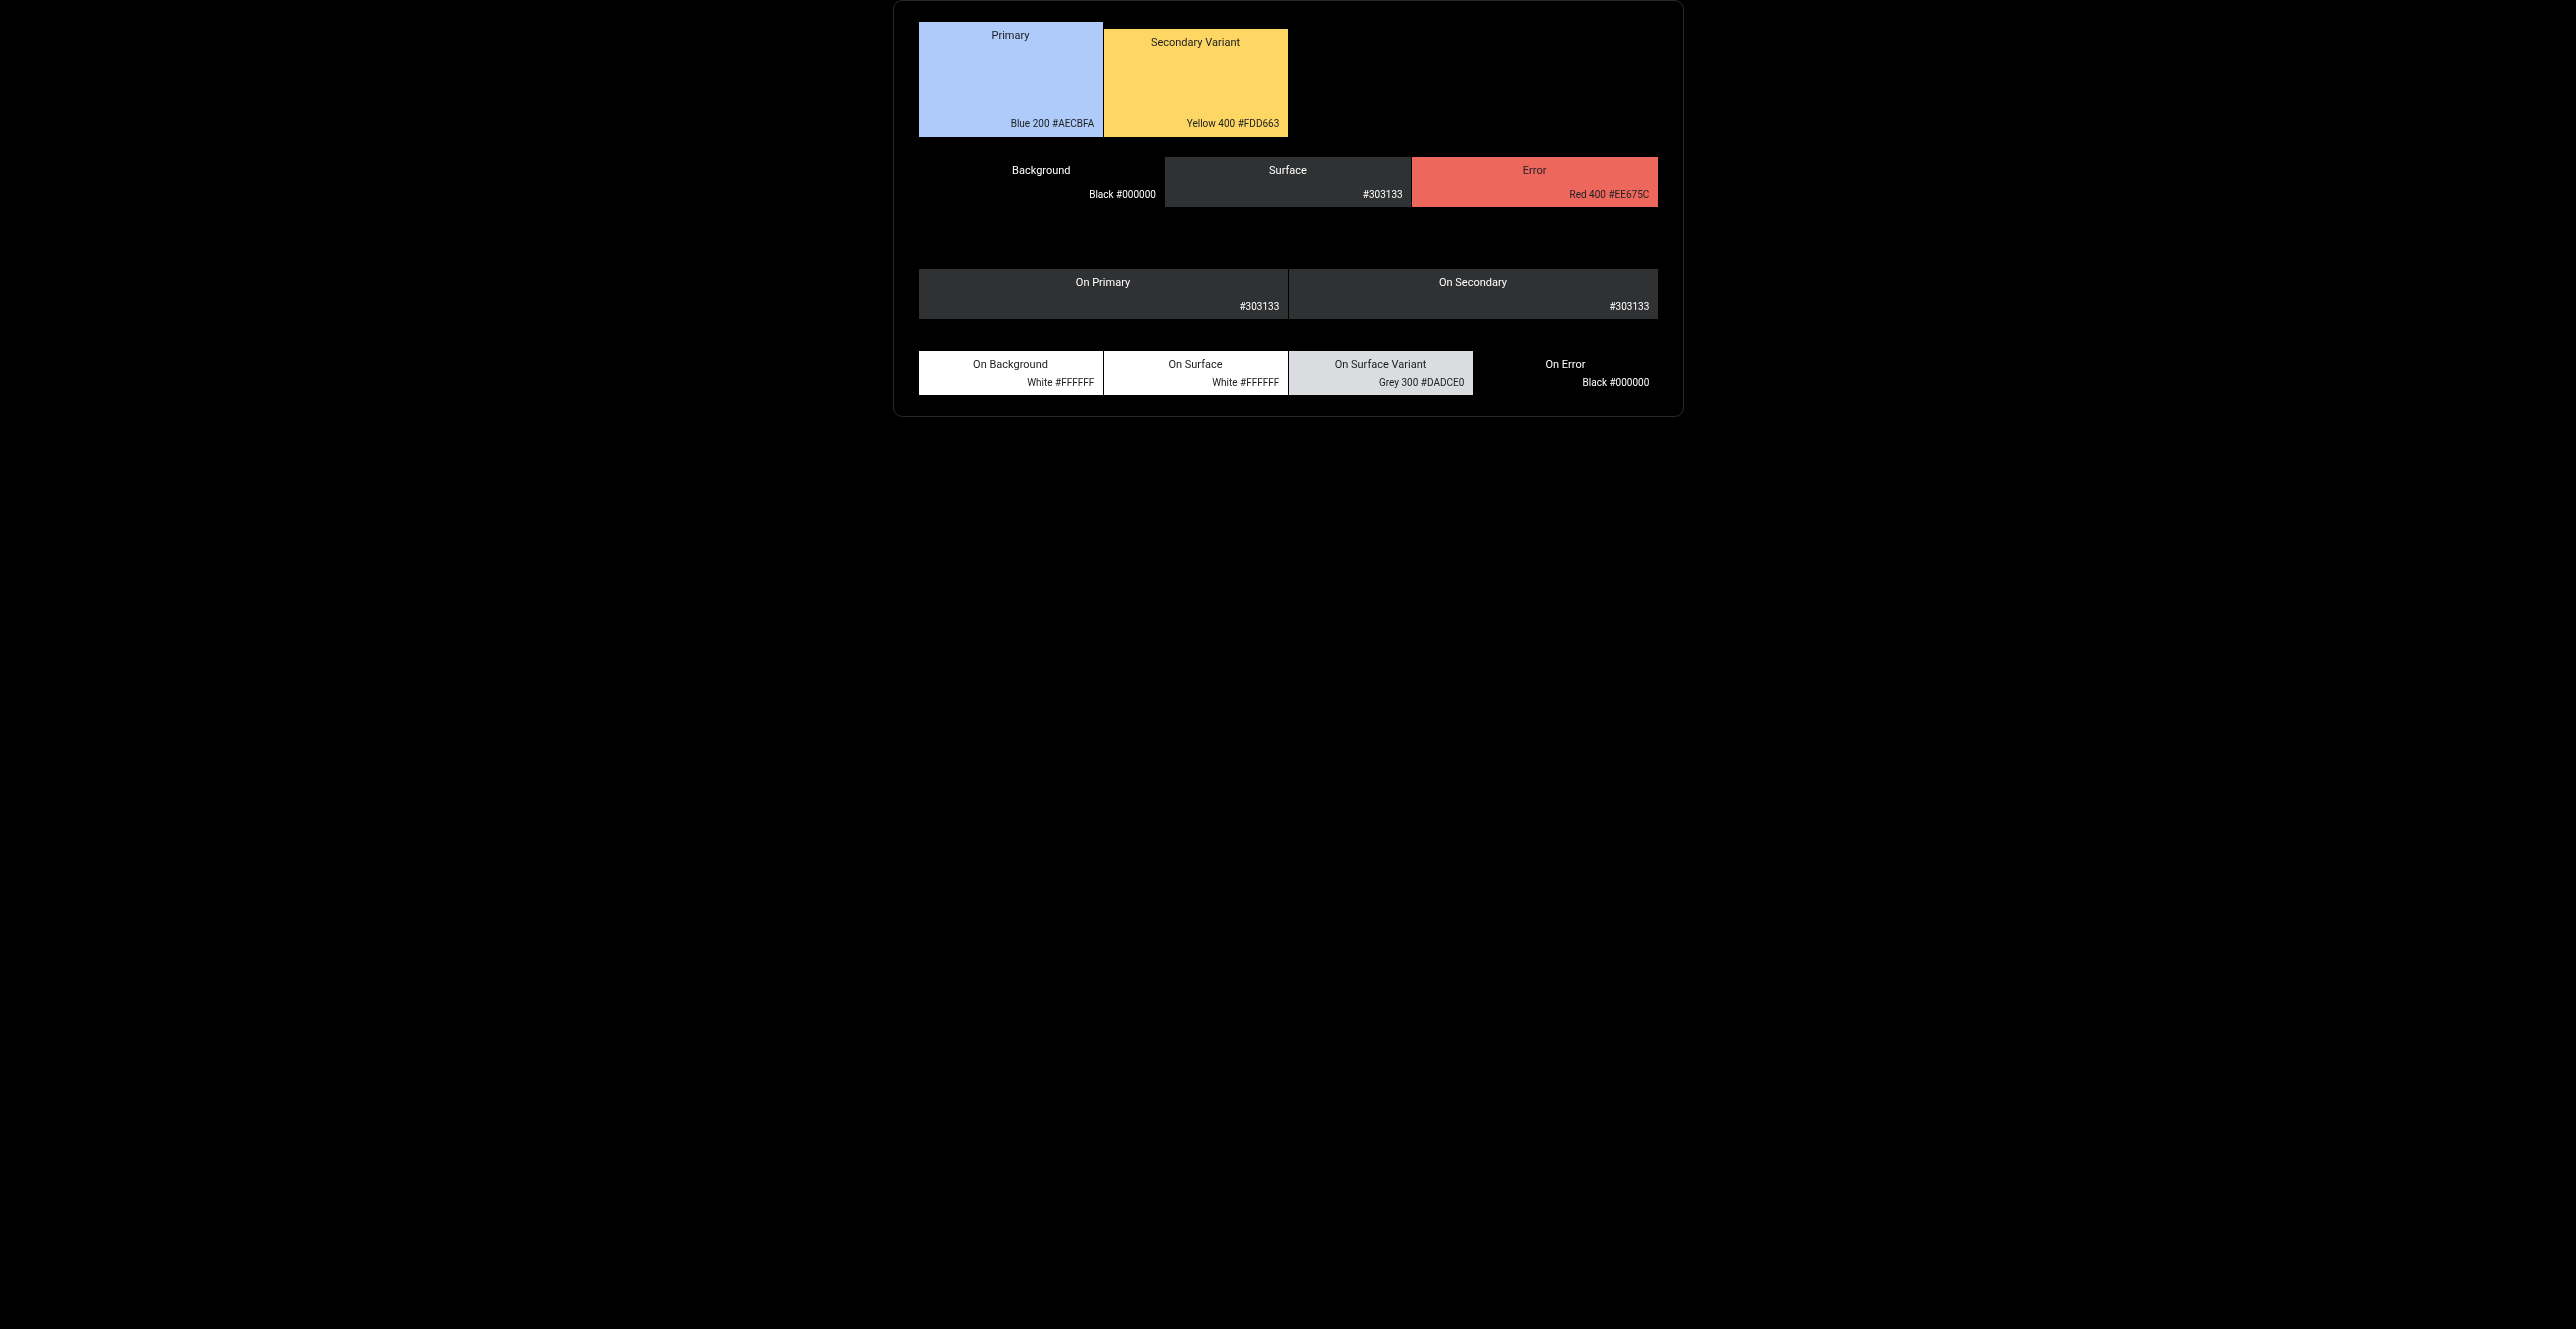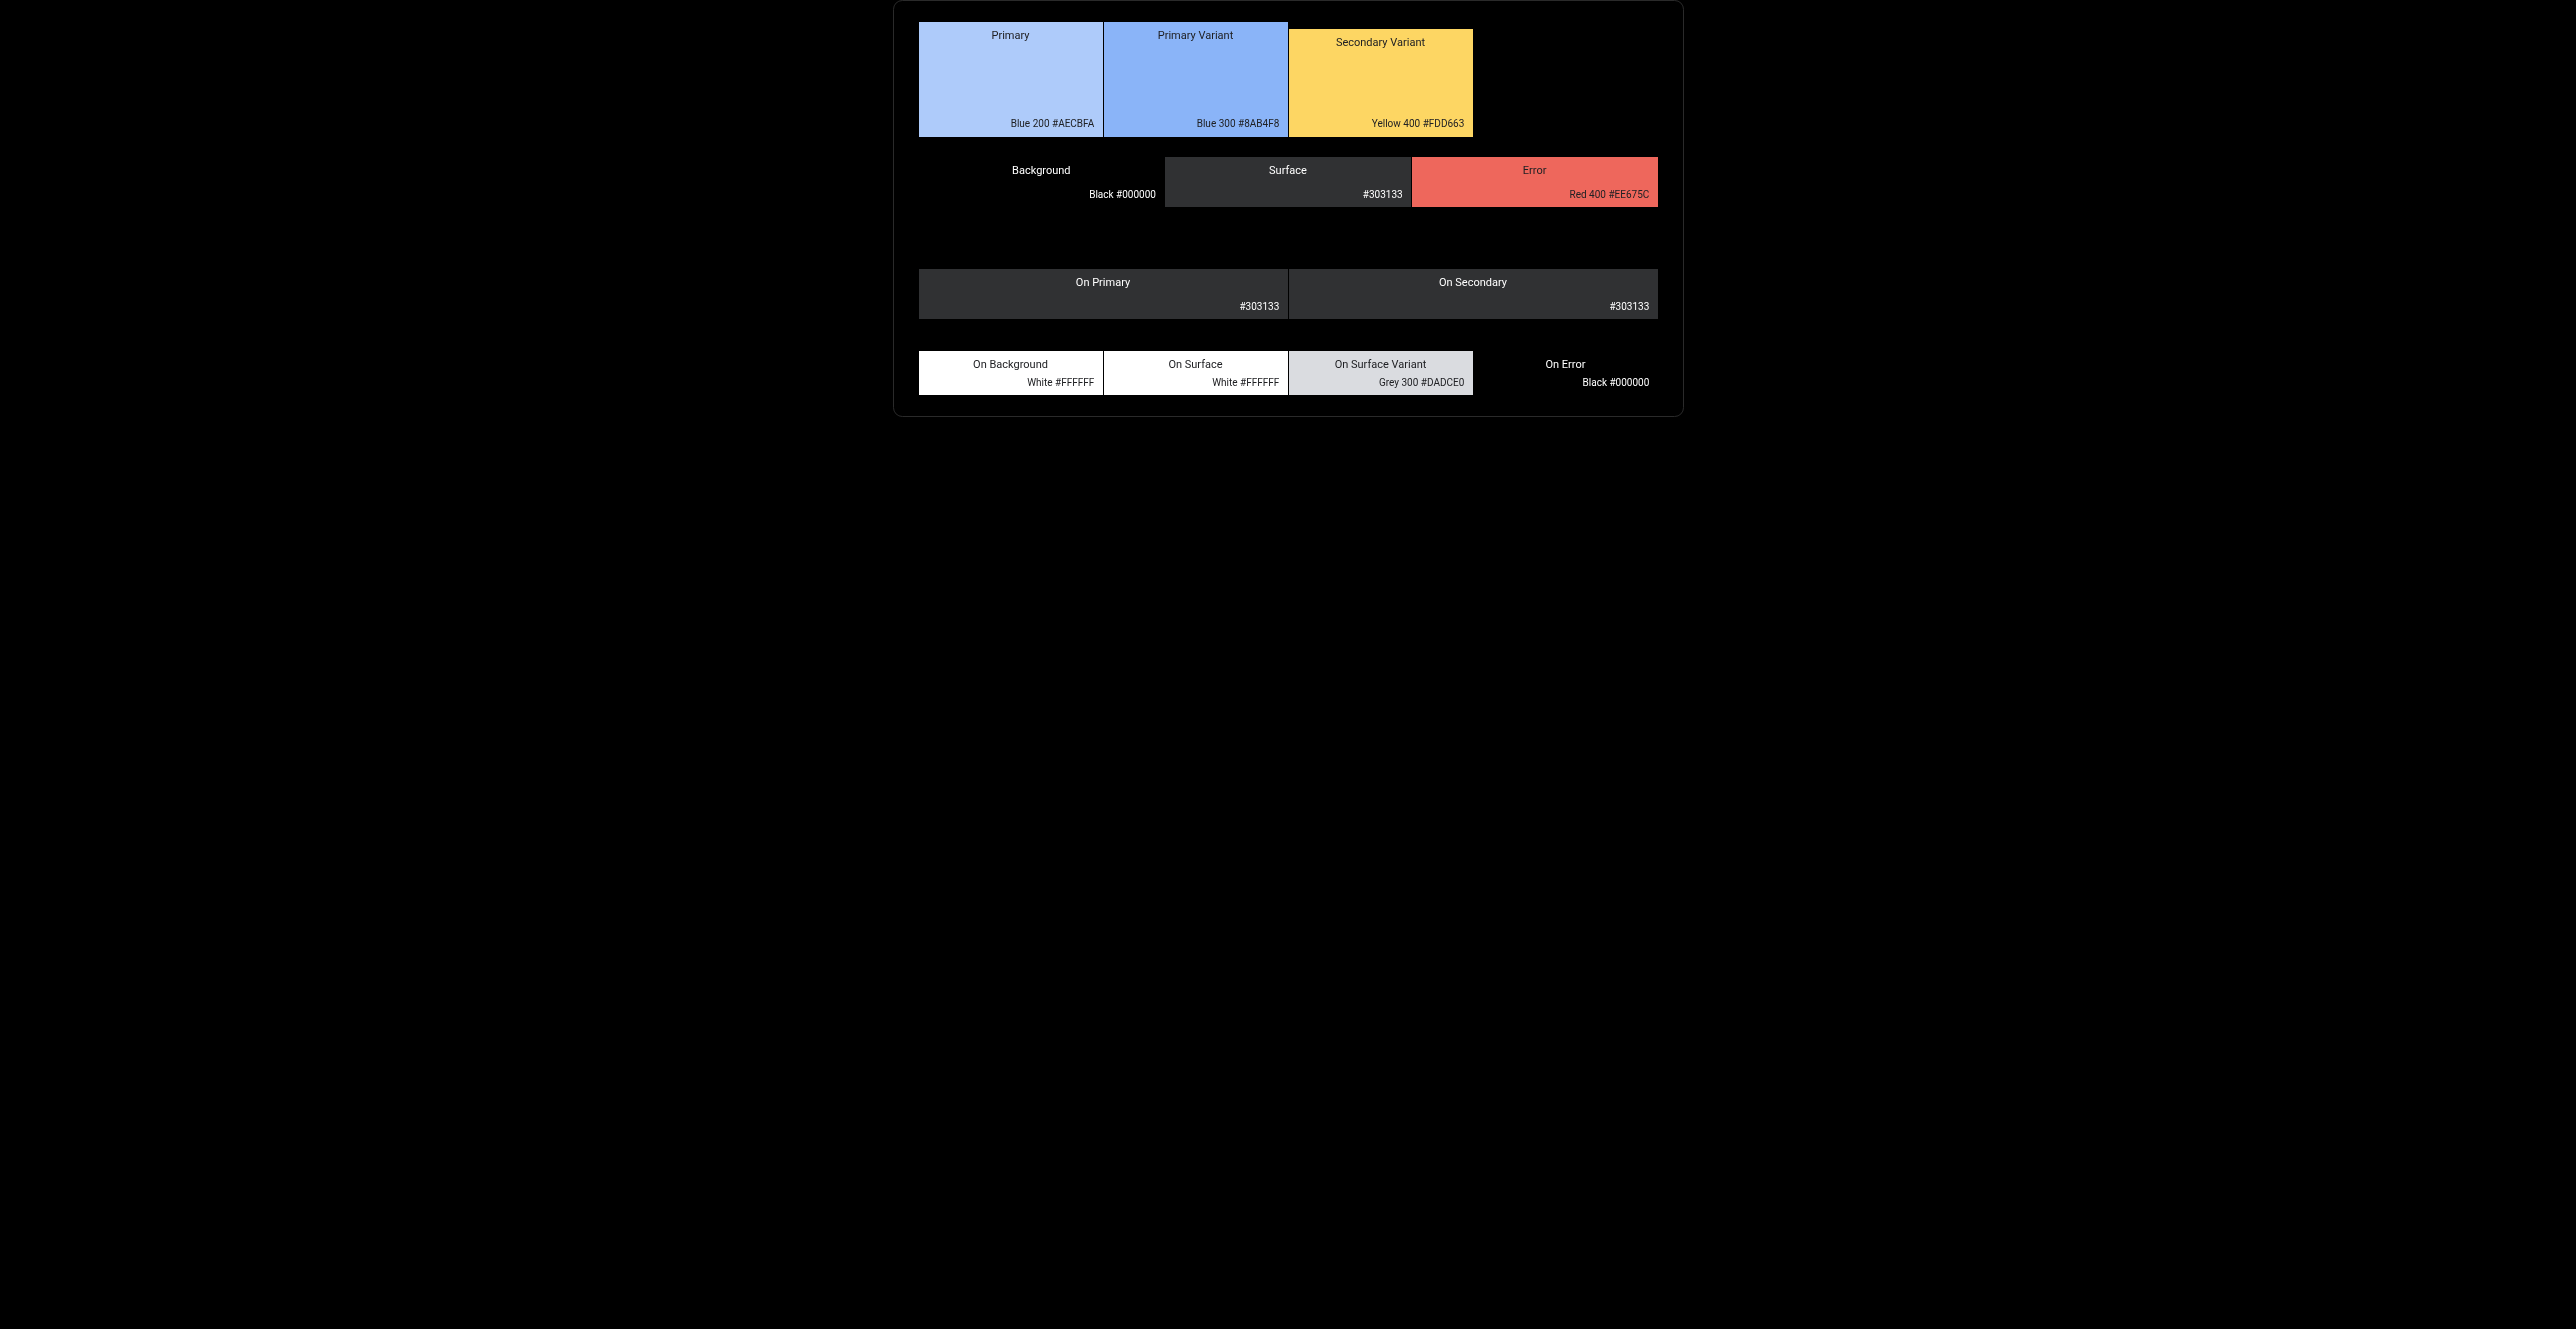--- a/index.html
+++ b/index.html
@@ -58,24 +58,20 @@
 </head>
 <body>
 
 <div class="canvas">
 
   <div class="row row-4 h-tall">
     <div class="swatch" style="background:#AECBFA;color:#202124;">
       <span class="name">Primary</span>
       <span class="code">Blue 200 #AECBFA</span>
     </div>
-    <div class="swatch" style="background:#8AB4F8;color:#202124;">
-      <span class="name">Primary Variant</span>
-      <span class="code">Blue 300 #8AB4F8</span>
-    </div>
     <div class="swatch" style="background:#FDD663;color:#202124;margin-top:7px;">
       <span class="name">Secondary Variant</span>
       <span class="code">Yellow 400 #FDD663</span>
     </div>
   </div>
 
   <div class="row row-3 h-med">
     <div class="swatch" style="background:#000000;color:#ffffff;">
       <span class="name">Background</span>
       <span class="code">Black #000000</span>

